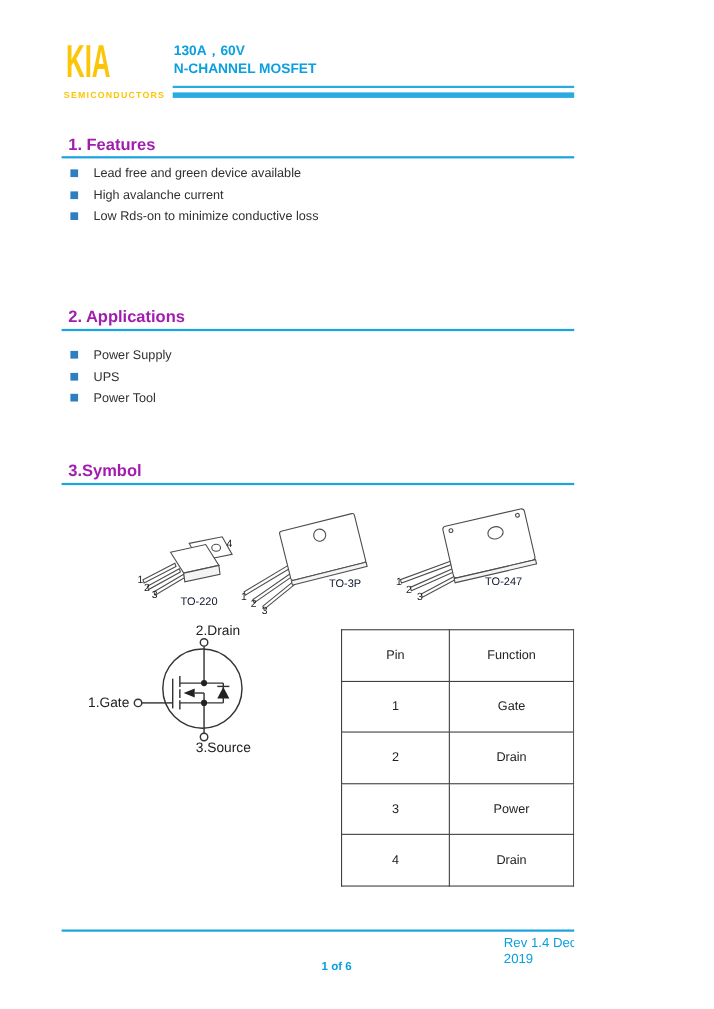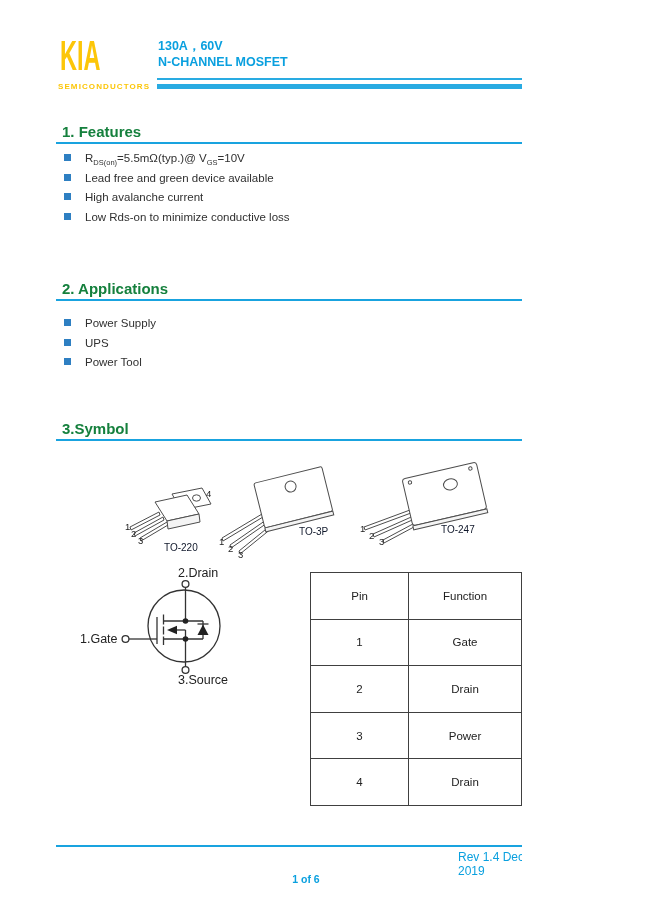--- a/index.html
+++ b/index.html
@@ -17,21 +17,21 @@
   .logo-sub {
     left:58px; top:82px; font-size:8px; font-weight:bold; color:#FCC608; letter-spacing:1.1px;
   }
   .spec1 { left:158px; top:38px; font-size:12.5px; font-weight:bold; color:#0AA0DF; }
   .spec2 { left:158px; top:55px; font-size:12.5px; font-weight:bold; color:#0AA0DF; }
   .partno { right:52px; top:38px; font-size:29px; font-weight:400; color:#1697D3; letter-spacing:-0.5px; }
   .hline-thin  { left:157px; top:77.5px; width:450px; height:2px; background:#29ABE2; }
   .hline-thick { left:157px; top:83.5px; width:453px; height:5px; background:#29ABE2; }
 
   
-  .sec-h { font-size:15px; font-weight:bold; color:#15803d; line-height:16px; }
+  .sec-h { font-size:15px; font-weight:bold; color:#a21caf; line-height:16px; }
   .sec-line { left:56px; width:545px; height:2px; background:#19A3DF; }
 
   .bullet-list { left:64px; }
   .bullet-row { display:flex; align-items:flex-start; height:12px; margin-bottom:7.6px; }
   .bullet-sq { width:7px; height:7px; background:#2E7FC2; margin-top:2px; flex:none; }
   .bullet-text { margin-left:14px; font-size:11.5px; color:#303030; line-height:12px; white-space:nowrap; }
   .bullet-text sub { font-size:7.5px; line-height:0; }
 
   
   .pkg-label { font-size:10px; color:#0f172a; }
@@ -60,24 +60,20 @@
   <div class="abs logo-sub">SEMICONDUCTORS</div>
   <div class="abs spec1">130A，60V</div>
   <div class="abs spec2">N-CHANNEL MOSFET</div>
   <div class="abs hline-thin"></div>
   <div class="abs hline-thick"></div>
 
   <div class="abs sec-h" style="left:62px; top:124px;">1. Features</div>
   <div class="abs sec-line" style="top:142px;"></div>
 
   <div class="abs bullet-list" style="top:152px;">
-    <div class="bullet-row">
-      <span class="bullet-sq"></span>
-      <span class="bullet-text"><span>R</span><sub>DS(on)</sub><span>=5.5mΩ(typ.)@ V</span><sub>GS</sub><span>=10V</span></span>
-    </div>
     <div class="bullet-row">
       <span class="bullet-sq"></span>
       <span class="bullet-text">Lead free and green device available</span>
     </div>
     <div class="bullet-row">
       <span class="bullet-sq"></span>
       <span class="bullet-text">High avalanche current</span>
     </div>
     <div class="bullet-row">
       <span class="bullet-sq"></span>

